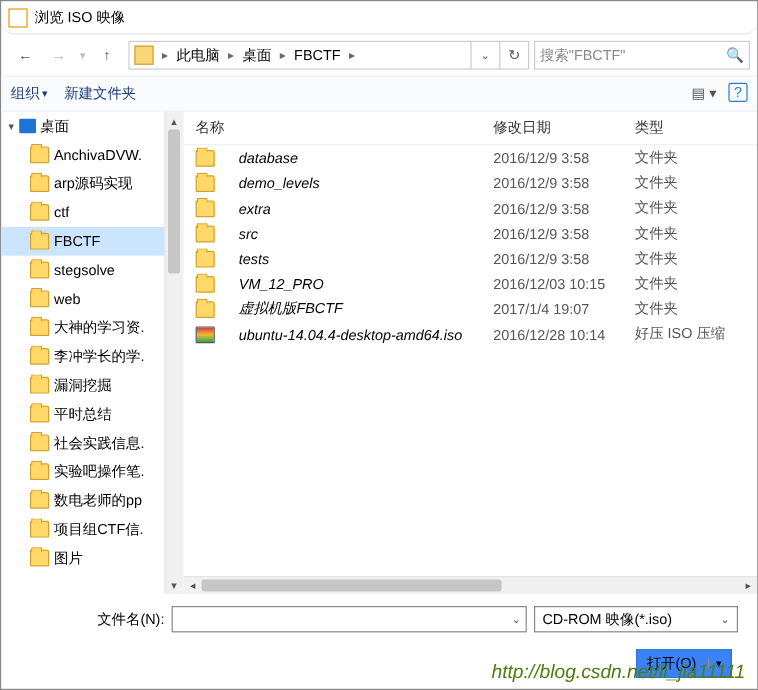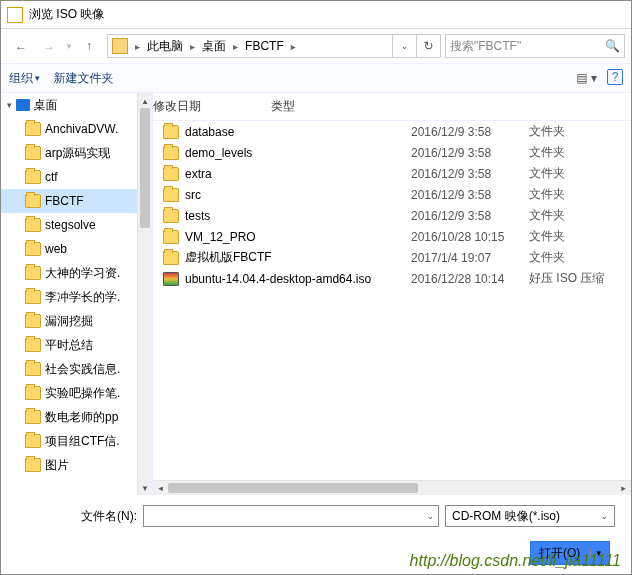--- a/index.html
+++ b/index.html
@@ -1,17 +1,17 @@
 <!DOCTYPE html>
 <html><head>
 <meta charset="utf-8">
 <style>
   * { box-sizing: border-box; font-family: "Microsoft YaHei", "Segoe UI", sans-serif; font-size: 12px; }
   body { margin: 0; background: #fff; width: 632px; height: 575px; border: 1px solid #888; overflow: hidden; position: relative; }
-  .titlebar { height: 28px; display: flex; align-items: center; padding: 0 6px; border-bottom: 1px solid #ddd; }
+  .titlebar { height: 28px; display: flex; align-items: center; padding: 0 6px; border-bottom: 1px solid #ddd; border-radius: 12px; }
   .titlebar .logo { width: 16px; height: 16px; border: 1px solid #e69a00; background: #fff; margin-right: 6px; }
   .navrow { height: 34px; display: flex; align-items: center; padding: 0 6px; gap: 0; }
   .nav-btn { width: 28px; height: 28px; display: flex; align-items: center; justify-content: center; color: #555; }
   .nav-btn.dis { color: #bbb; }
   .breadcrumb { flex: 1; height: 24px; border: 1px solid #ccc; display: flex; align-items: center; margin: 0 4px; }
   .bc-icon { width: 16px; height: 16px; background: #f9d679; border: 1px solid #d4a12a; margin: 0 4px; }
   .bc-item { padding: 0 4px; display:flex; align-items:center; height:100%;}
   .bc-sep { color:#666; padding:0 3px; font-size:10px;}
   .bc-refresh { width:24px; height:24px; border-left:1px solid #ccc; display:flex;align-items:center;justify-content:center;color:#555;}
   .search { width: 180px; height: 24px; border: 1px solid #ccc; display: flex; align-items: center; padding: 0 4px; color: #888; }
@@ -32,21 +32,21 @@
   .tree-row.desktop .d-icon{width:14px;height:12px;background:#1e73d6;border-radius:1px;}
   .folder-icon { width:16px; height:14px; background:#ffd869; border:1px solid #d4a12a; border-radius:1px 2px 1px 1px; position:relative;flex-shrink:0;}
   .folder-icon::before{content:'';position:absolute;top:-3px;left:0;width:7px;height:3px;background:#ffd869;border:1px solid #d4a12a;border-bottom:none;border-radius:1px 1px 0 0;}
   .list { flex: 1; display:flex; flex-direction:column; position:relative;}
   .headers { height: 28px; display:flex; align-items:center; border-bottom:1px solid #eef; color:#333;}
   .col-name { width: 258px; padding-left:10px;}
   .col-date { width: 118px;}
   .col-type { flex:1;}
   .rows { flex:1; overflow:hidden;}
   .file-row { height: 21px; display:flex; align-items:center;}
-  .file-row .col-name { display:flex; align-items:center; gap:6px;}
+  .file-row .col-name { display:flex; align-items:center; gap:20px;font-style:italic;}
   .file-row .col-date, .file-row .col-type { color:#555;}
   .iso-icon { width:16px; height:14px; background:linear-gradient(#d63b3b,#eebb33,#2fa84f);border:1px solid #555;border-radius:1px;flex-shrink:0;}
   .hscroll{position:absolute;left:0;right:0;bottom:0;height:15px;background:#f0f0f0;border-top:1px solid #e4e4e4;}
   .hscroll-thumb{position:absolute;top:2px;bottom:2px;left:15px;width:250px;background:#c6c6c6;border-radius:2px;}
   .hscroll-arrow{position:absolute;top:0;bottom:0;width:15px;display:flex;align-items:center;justify-content:center;color:#555;font-size:9px;}
   .footer { padding:10px 16px 2px; }
   .fn-row { display:flex; align-items:center; gap:6px; margin-bottom:14px;}
   .fn-label { width:120px; text-align:right;}
   .fn-input { flex:1; height:22px; border:1px solid #888; display:flex;align-items:center; padding:0 4px;}
   .fn-input .dd{margin-left:auto;font-size:9px;color:#555;}
@@ -180,20 +180,21 @@
         </div>
       </div>
     <div class="tree-scrollbar">
       <div class="tree-arrow" style="top:0">▴</div>
       <div class="tree-thumb" style="top:15px"></div>
       <div class="tree-arrow" style="bottom:0">▾</div>
     </div>
   </div>
   <div class="list">
     <div class="headers">
+      <div class="col-name">名称</div>
       <div class="col-date">修改日期</div>
       <div class="col-type">类型</div>
     </div>
     <div class="rows" id="file-rows">
         <div class="file-row">
           <div class="col-name">
             <span class="folder-icon"></span>
             <span>database</span>
           </div>
           <div class="col-date">2016/12/9 3:58</div>
@@ -229,21 +230,21 @@
             <span>tests</span>
           </div>
           <div class="col-date">2016/12/9 3:58</div>
           <div class="col-type">文件夹</div>
         </div>
         <div class="file-row">
           <div class="col-name">
             <span class="folder-icon"></span>
             <span>VM_12_PRO</span>
           </div>
-          <div class="col-date">2016/10/28 10:15</div>
+          <div class="col-date">2016/12/03 10:15</div>
           <div class="col-type">文件夹</div>
         </div>
         <div class="file-row">
           <div class="col-name">
             <span class="folder-icon"></span>
             <span>虚拟机版FBCTF</span>
           </div>
           <div class="col-date">2017/1/4 19:07</div>
           <div class="col-type">文件夹</div>
         </div>

